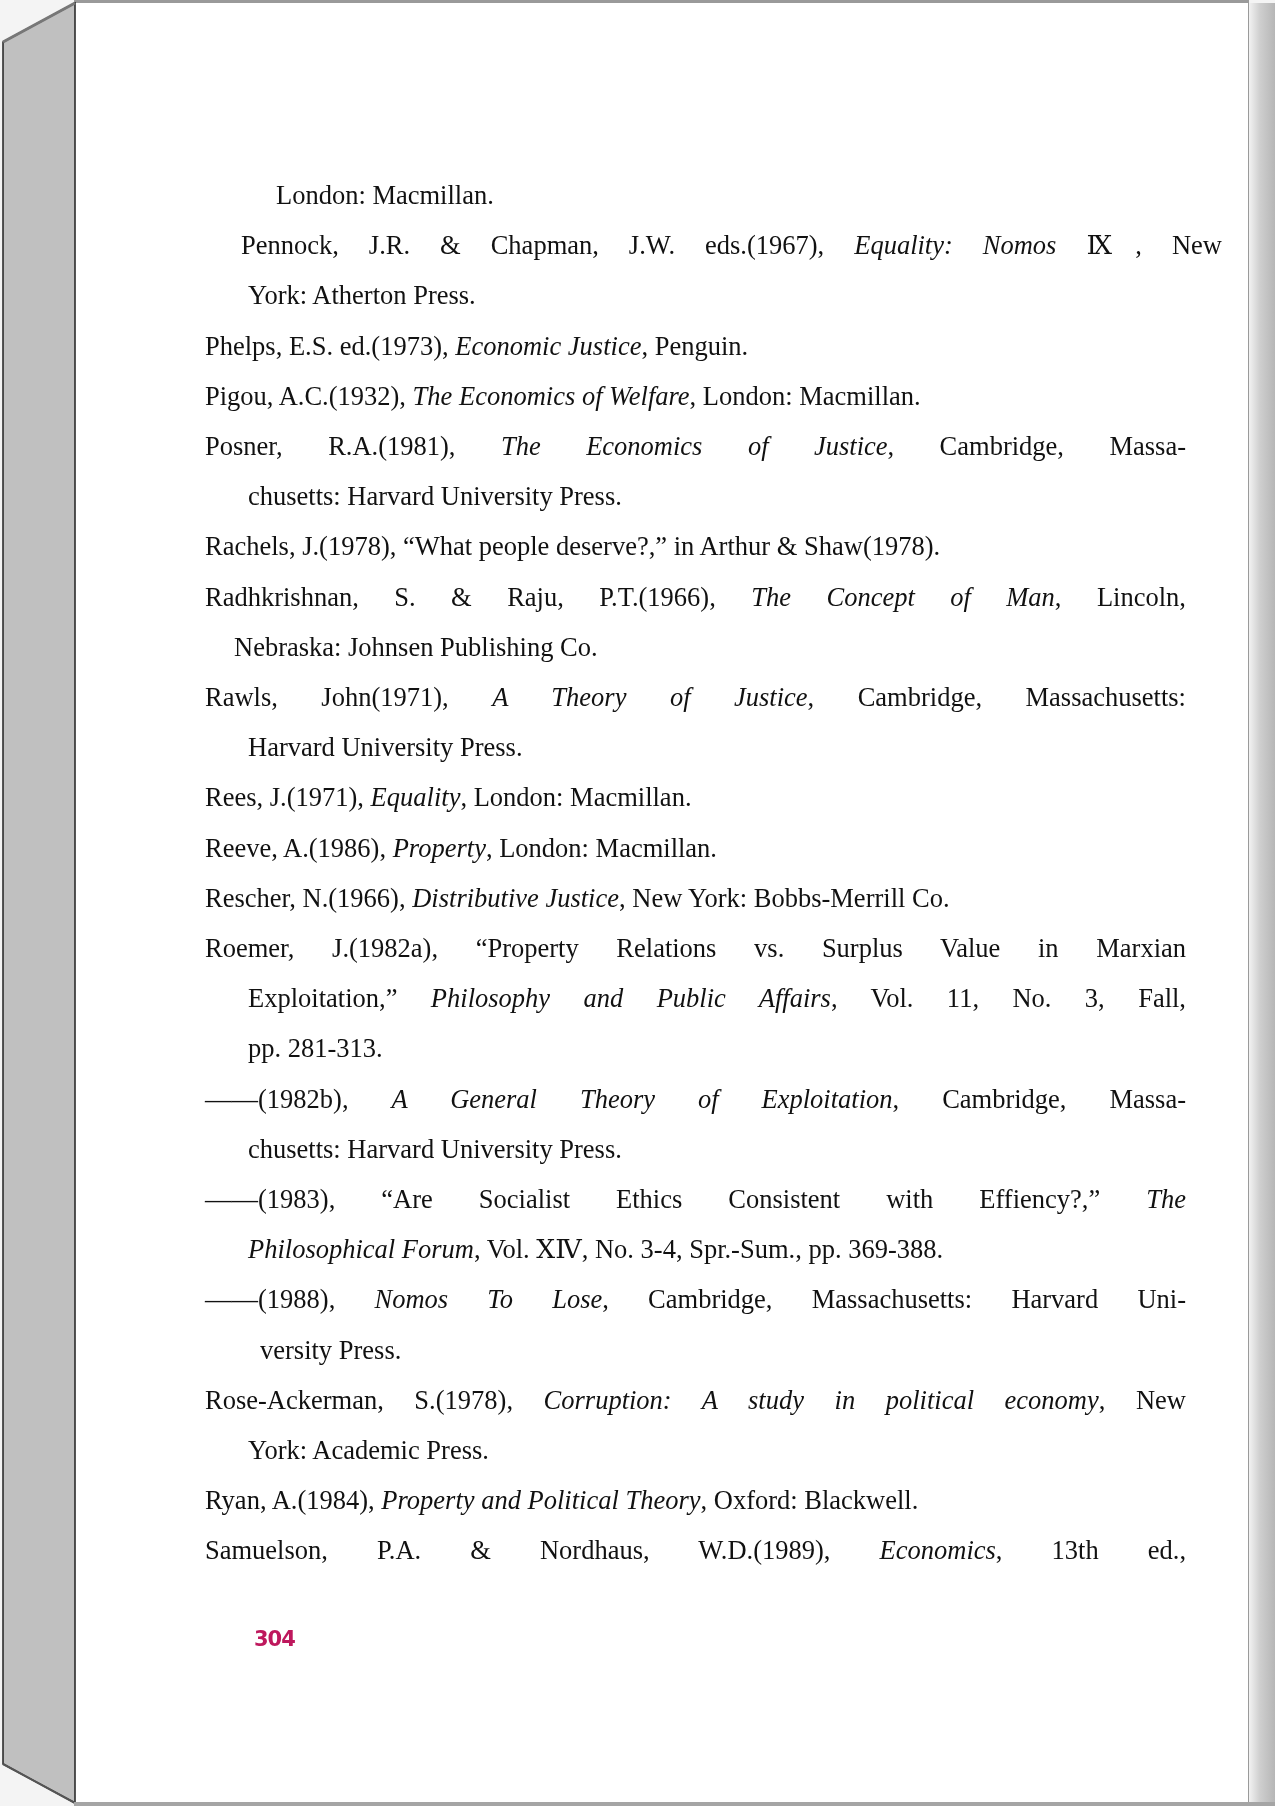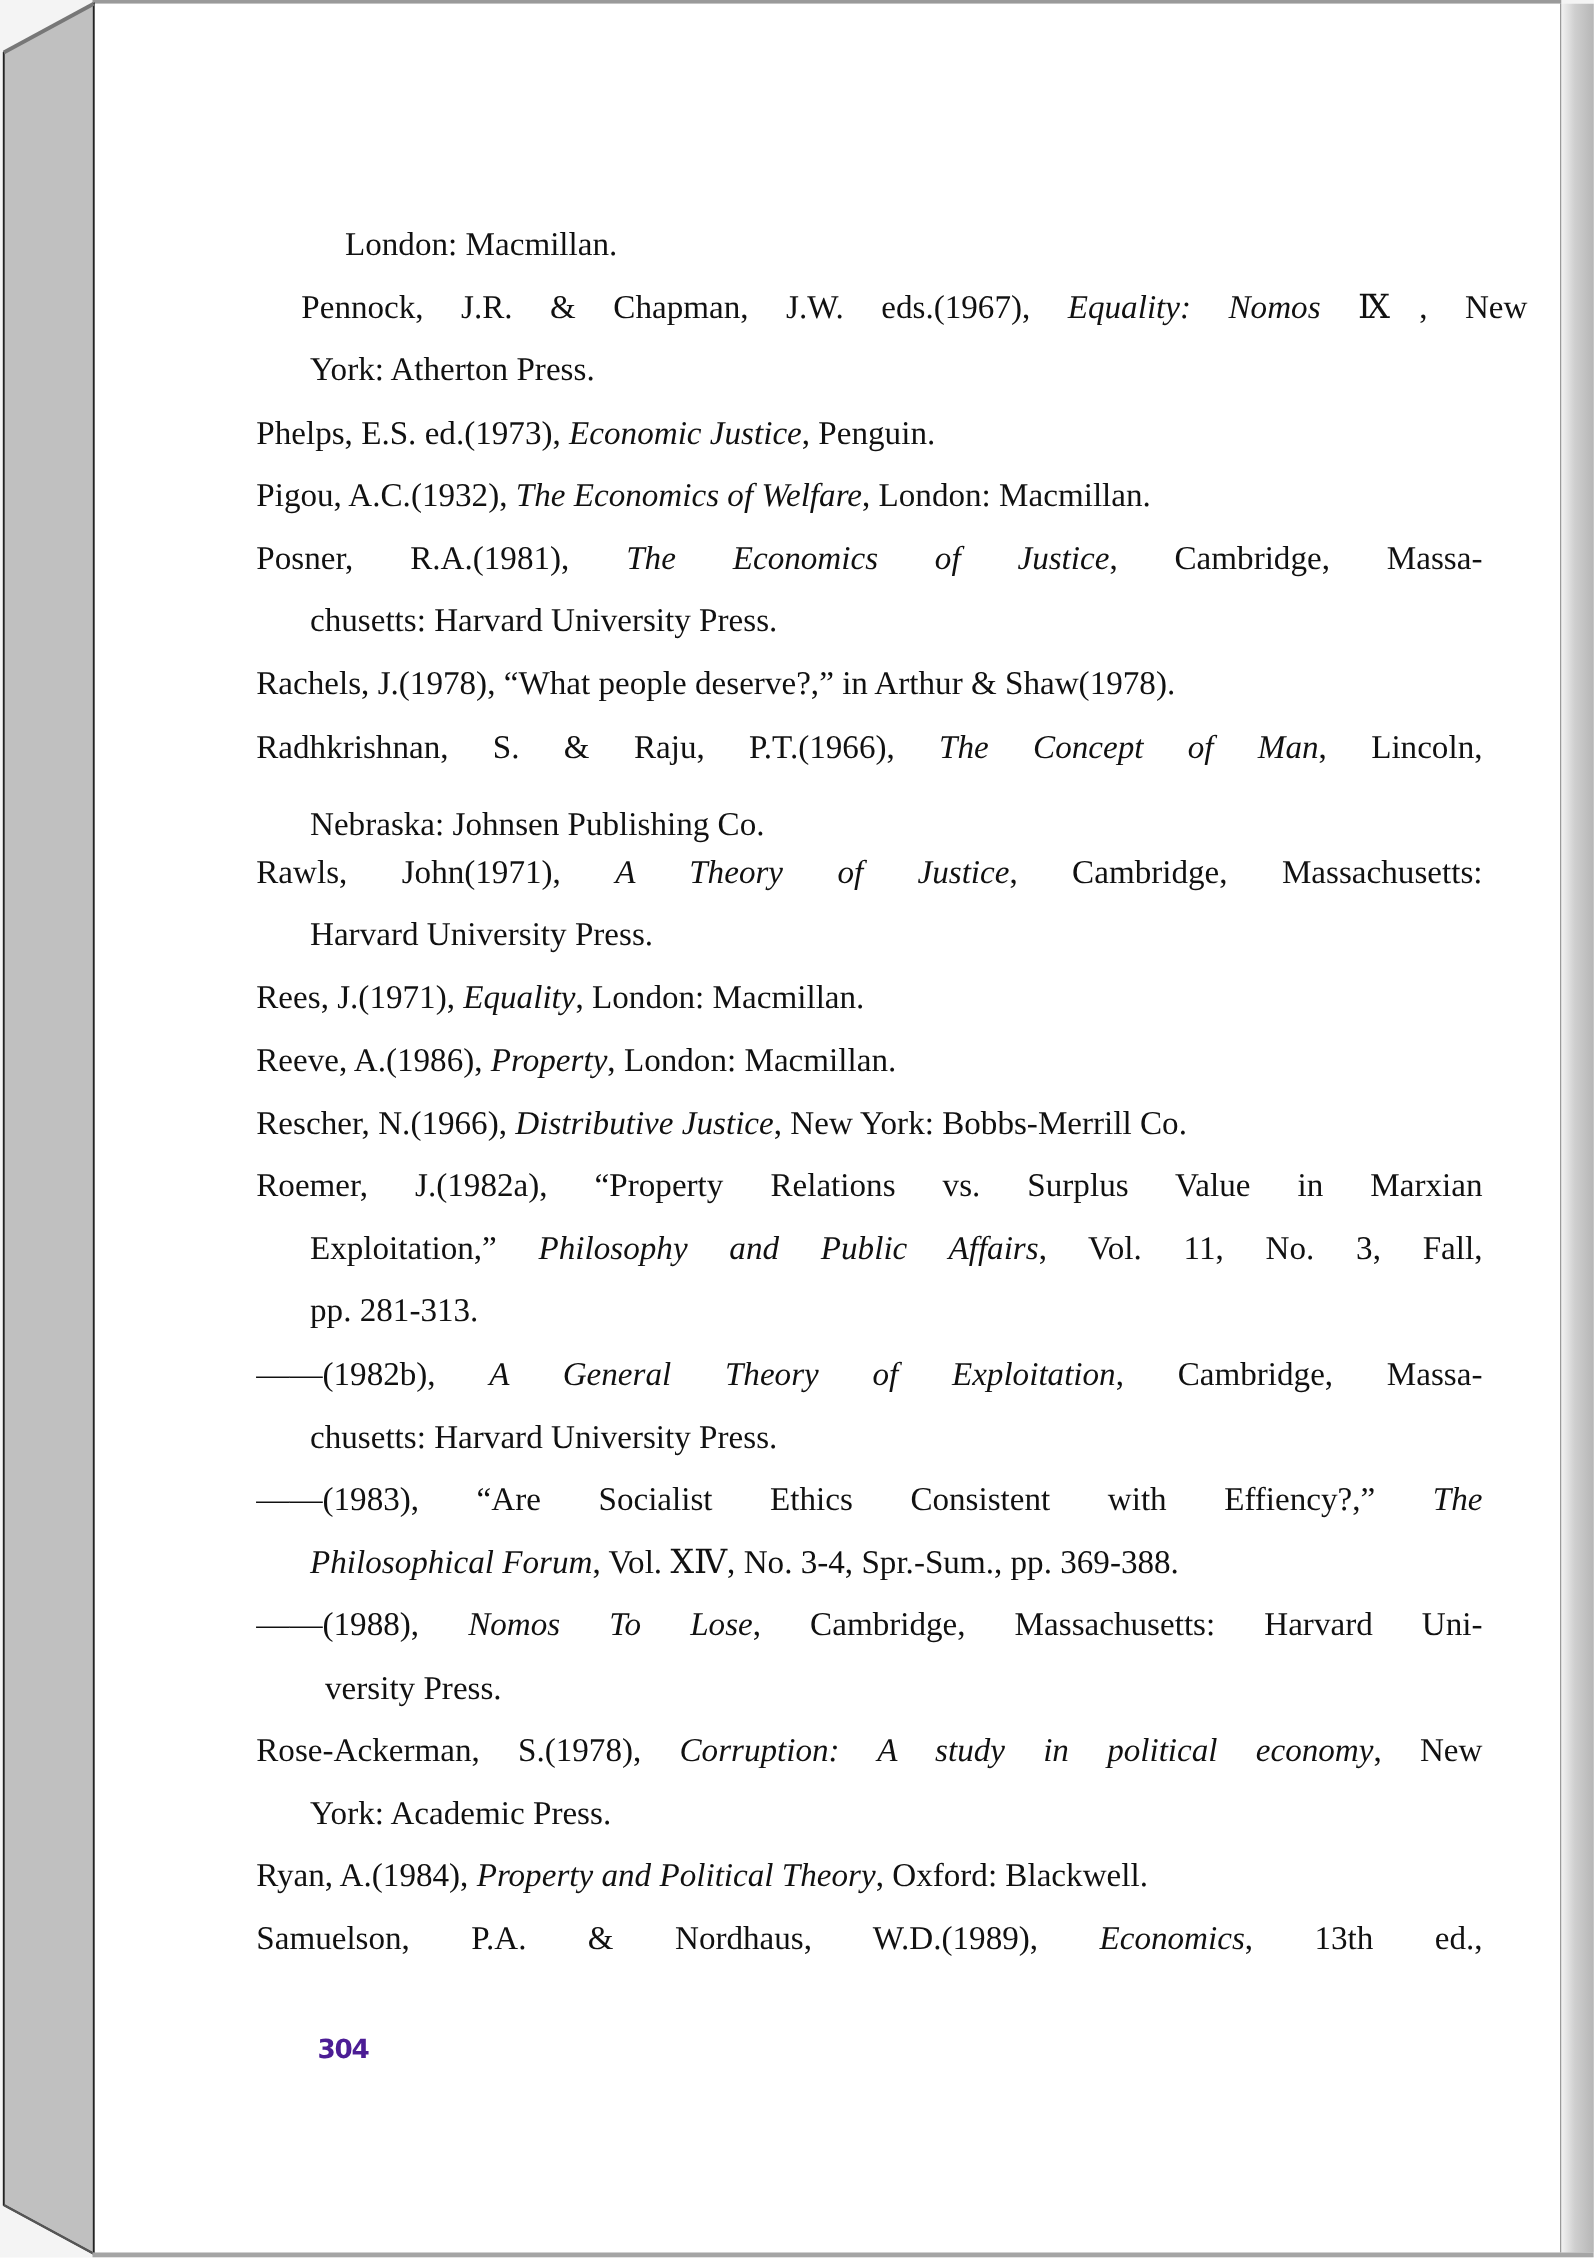--- a/index.html
+++ b/index.html
@@ -35,21 +35,21 @@
   .line {
     position: absolute; white-space: nowrap; height: 40px; line-height: 40px;
   }
   .line.justify {
     text-align: justify; text-align-last: justify; white-space: normal;
   }
   .line i { font-style: italic; }
   .page-number {
     position: absolute; left: 178px; top: 1624px;
     font-family: "DejaVu Sans", sans-serif; font-weight: bold; font-size: 21px;
-    color: #4c1d95; letter-spacing: -1px;
+    color: #be185d; letter-spacing: -1px;
   }
 </style>
 </head>
 <body>
 
 <div class="top-edge"></div>
 
 <svg class="left-bevel" viewBox="0 0 76 1806" preserveAspectRatio="none">
   <polygon points="75,3 3,42 3,1764 75,1803" fill="#c0c0c0" stroke="#222" stroke-width="1.5"></polygon>
   <line x1="75" y1="3" x2="3" y2="42" stroke="#777" stroke-width="3"></line>
@@ -60,21 +60,21 @@
   <div class="refs" id="refs">
       <div class="line" style="left: 172px; top: 0px; margin-left: 28px;"><span>London: Macmillan.</span></div>
       <div class="line justify" style="left: 129px; top: 50.2px; width: 981px; margin-left: 36px;"><span>Pennock, J.R. &amp; Chapman, J.W. eds.(1967), </span><i>Equality: Nomos</i><span> Ⅸ, New</span></div>
       <div class="line" style="left: 172px; top: 100.4px;"><span>York: Atherton Press.</span></div>
       <div class="line" style="left: 129px; top: 150.6px;"><span>Phelps, E.S. ed.(1973), </span><i>Economic Justice</i><span>, Penguin.</span></div>
       <div class="line" style="left: 129px; top: 200.8px;"><span>Pigou, A.C.(1932), </span><i>The Economics of Welfare</i><span>, London: Macmillan.</span></div>
       <div class="line justify" style="left: 129px; top: 251px; width: 981px;"><span>Posner, R.A.(1981), </span><i>The Economics of Justice</i><span>, Cambridge, Massa-</span></div>
       <div class="line" style="left: 172px; top: 301.2px;"><span>chusetts: Harvard University Press.</span></div>
       <div class="line" style="left: 129px; top: 351.4px; text-align: center;"><span>Rachels, J.(1978), “What people deserve?,” in Arthur &amp; Shaw(1978).</span></div>
       <div class="line justify" style="left: 129px; top: 401.6px; width: 981px;"><span>Radhkrishnan, S. &amp; Raju, P.T.(1966), </span><i>The Concept of Man</i><span>, Lincoln,</span></div>
-      <div class="line" style="left: 172px; top: 451.8px; margin-top: 12px;"><span>Nebraska: Johnsen Publishing Co.</span></div>
+      <div class="line" style="left: 158px; top: 451.8px;"><span>Nebraska: Johnsen Publishing Co.</span></div>
       <div class="line justify" style="left: 129px; top: 502px; width: 981px;"><span>Rawls, John(1971), </span><i>A Theory of Justice</i><span>, Cambridge, Massachusetts:</span></div>
       <div class="line" style="left: 172px; top: 552.2px;"><span>Harvard University Press.</span></div>
       <div class="line" style="left: 129px; top: 602.4px;"><span>Rees, J.(1971), </span><i>Equality</i><span>, London: Macmillan.</span></div>
       <div class="line" style="left: 129px; top: 652.6px;"><span>Reeve, A.(1986), </span><i>Property</i><span>, London: Macmillan.</span></div>
       <div class="line" style="left: 129px; top: 702.8px;"><span>Rescher, N.(1966), </span><i>Distributive Justice</i><span>, New York: Bobbs-Merrill Co.</span></div>
       <div class="line justify" style="left: 129px; top: 753px; width: 981px;"><span>Roemer, J.(1982a), “Property Relations vs. Surplus Value in Marxian</span></div>
       <div class="line justify" style="left: 172px; top: 803.2px; width: 938px;"><span>Exploitation,” </span><i>Philosophy and Public Affairs</i><span>, Vol. 11, No. 3, Fall,</span></div>
       <div class="line" style="left: 172px; top: 853.4px;"><span>pp. 281-313.</span></div>
       <div class="line justify" style="left: 129px; top: 903.6px; width: 981px;"><span>——(1982b), </span><i>A General Theory of Exploitation</i><span>, Cambridge, Massa-</span></div>
       <div class="line" style="left: 172px; top: 953.8px;"><span>chusetts: Harvard University Press.</span></div>

